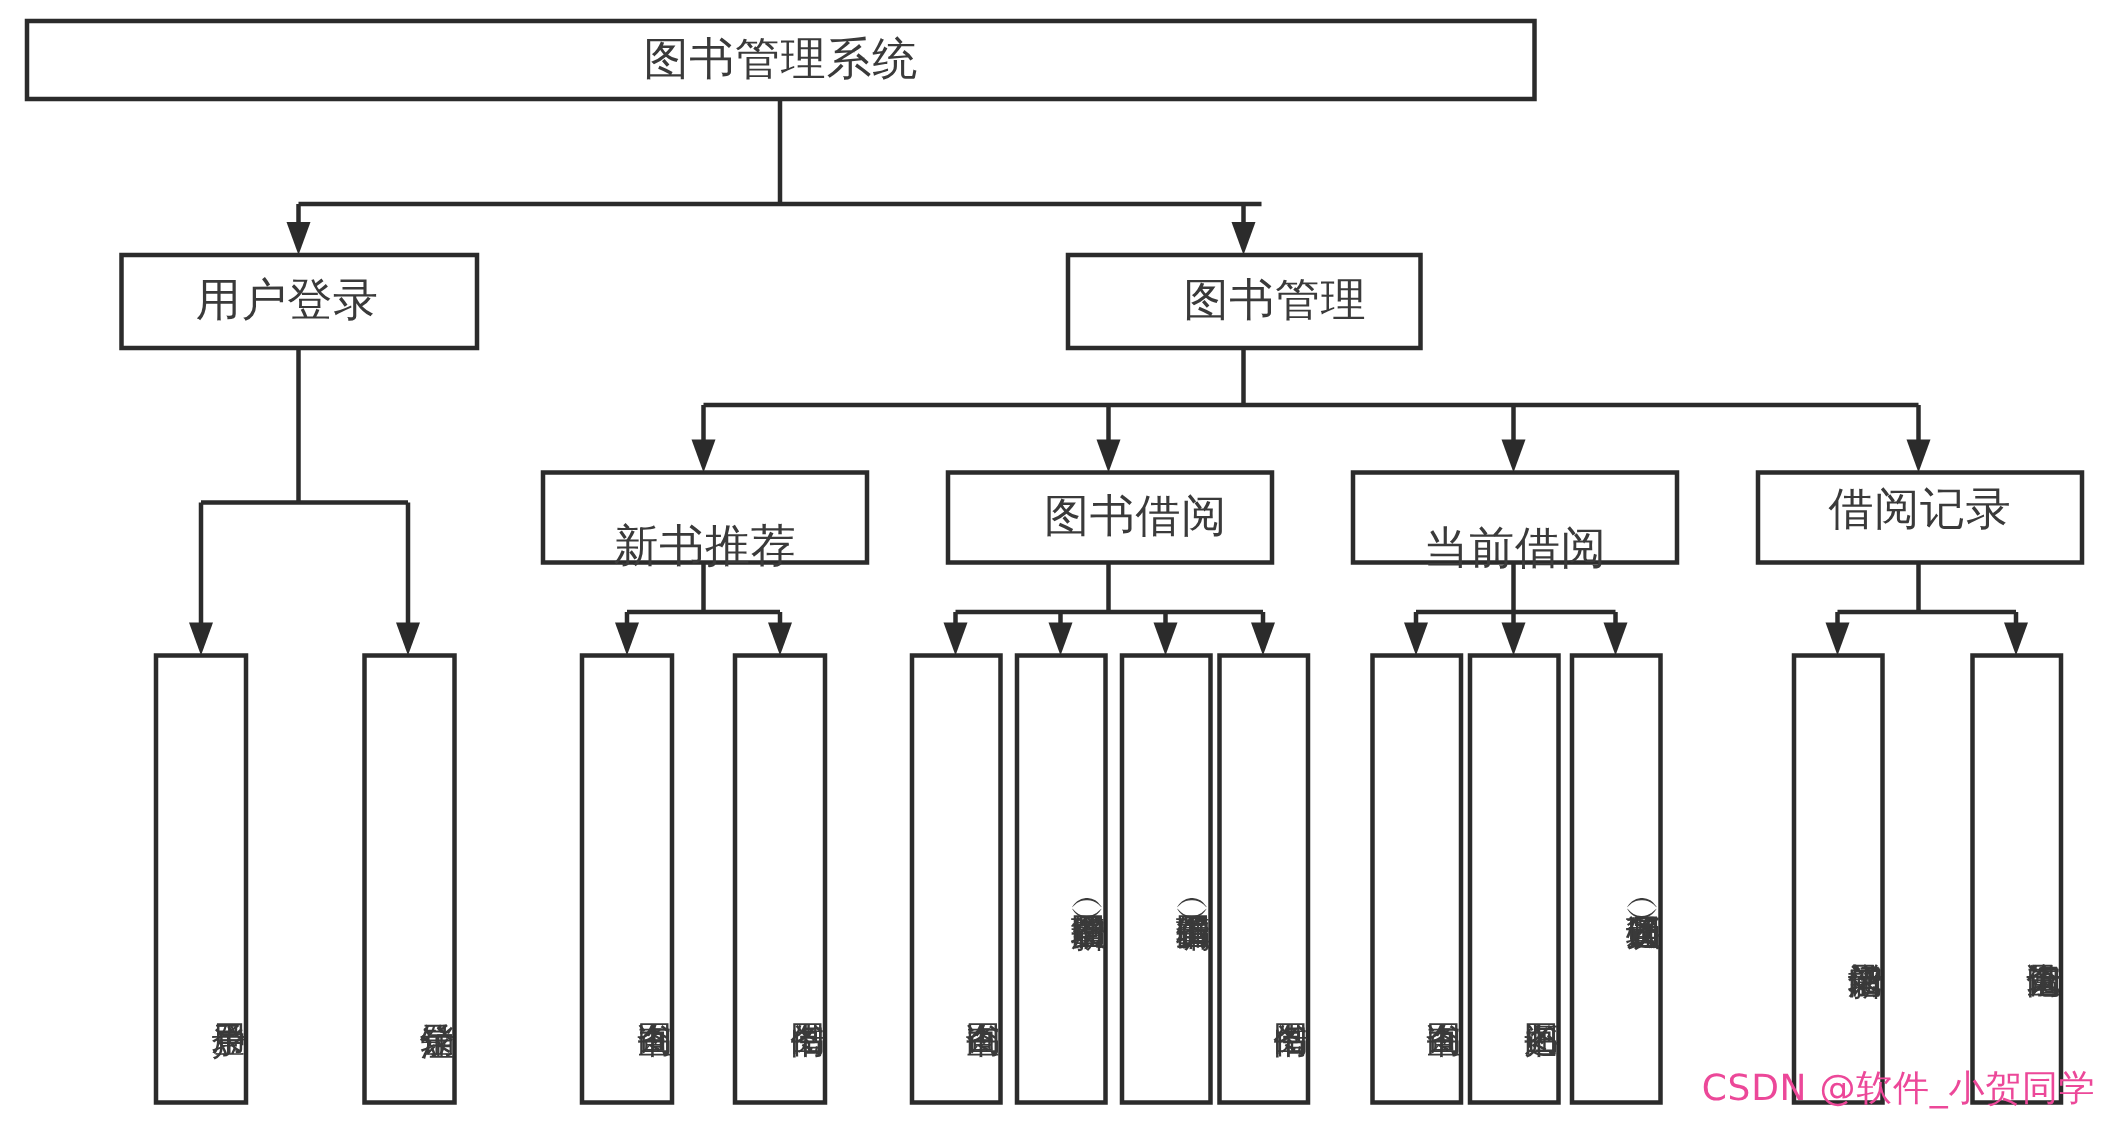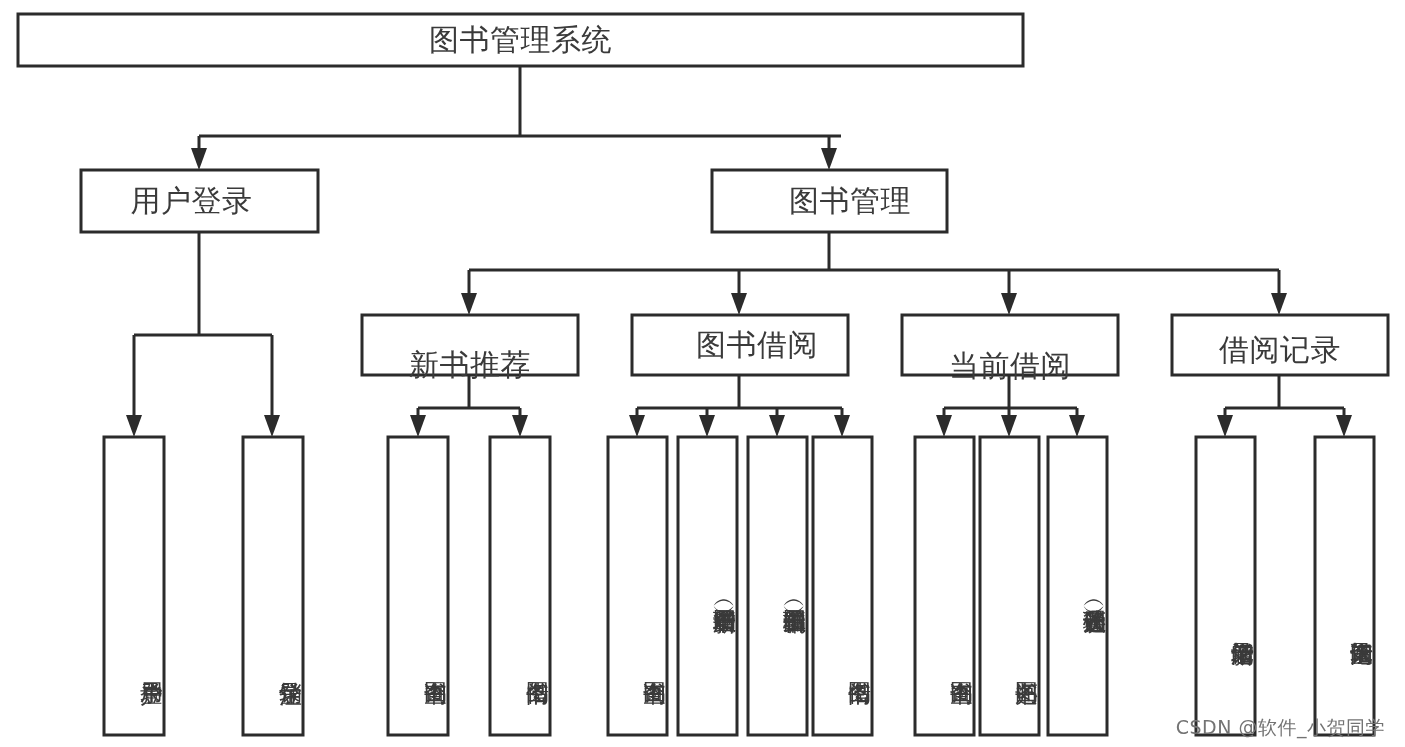--- a/index.html
+++ b/index.html
@@ -60,24 +60,24 @@
     color: #3a3a3a;
     font-size: 23px;
     line-height: 1.12;
     writing-mode: vertical-rl;
     text-orientation: upright;
     white-space: nowrap;
     pointer-events: none;
   }
   .watermark {
     position: absolute;
-    right: 20px;
+    right: 8px;
     bottom: 6px;
-    color: #737373;
-    font-size: 19px;
+    color: #ec4899;
+    font-size: 24px;
     letter-spacing: 0.5px;
     white-space: nowrap;
     user-select: none;
   }
 </style>
 </head>
 <body>
 
 <div id="canvas">
 
@@ -187,21 +187,21 @@
   </svg>
 
   <div class="node-label-h" style="left:18px; top:14px; width:1005px; height:52px;">图书管理系统</div>
 
   <div class="node-label-h" style="left:73px; top:170px; width:237px; height:62px;border-radius:12px;">用户登录</div>
   <div class="node-label-h" style="left:712px; top:170px; width:276px; height:62px;">图书管理</div>
 
   <div class="node-label-h" style="left:362px; top:315px; width:216px; height:60px;margin-top:20px;">新书推荐</div>
   <div class="node-label-h" style="left:632px; top:315px; width:212px; height:60px;margin-left:19px;">图书借阅</div>
   <div class="node-label-h" style="left:902px; top:315px; width:216px; height:60px;margin-top:21px;">当前借阅</div>
-  <div class="node-label-h" style="left:1172px; top:320px; width:216px; height:60px;">借阅记录</div>
+  <div class="node-label-h" style="left:1172px; top:310px; width:216px; height:60px;">借阅记录</div>
 
   <div class="node-label-v" style="left:104px; top:437px; width:60px; height:298px; padding-top:78px;">用户登录</div>
   <div class="node-label-v" style="left:243px; top:437px; width:60px; height:298px; padding-top:78px;">注销登录</div>
 
   <div class="node-label-v" style="left:388px; top:437px; width:60px; height:298px; padding-top:78px;">查询图书</div>
   <div class="node-label-v" style="left:490px; top:437px; width:60px; height:298px; padding-top:78px;">借阅图书</div>
 
   <div class="node-label-v" style="left:608px; top:437px; width:59px; height:298px; padding-top:78px;">查询图书</div>
   <div class="node-label-v" style="left:678px; top:437px; width:59px; height:298px; padding-top:6px;">新增图书（管理员）</div>
   <div class="node-label-v" style="left:748px; top:437px; width:59px; height:298px; padding-top:6px;">编辑图书（管理员）</div>

